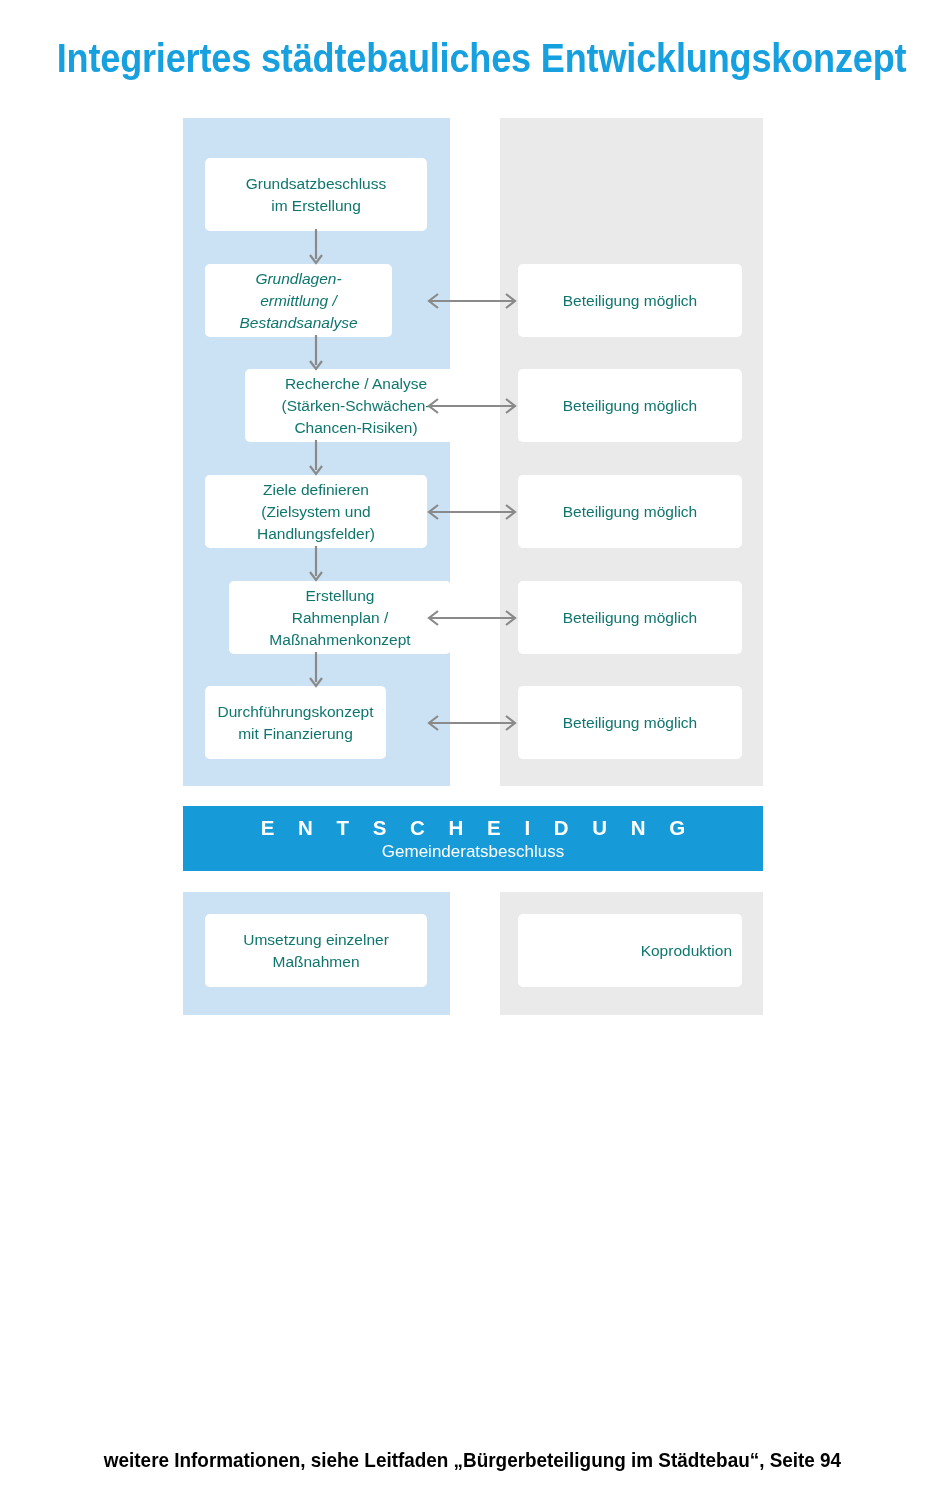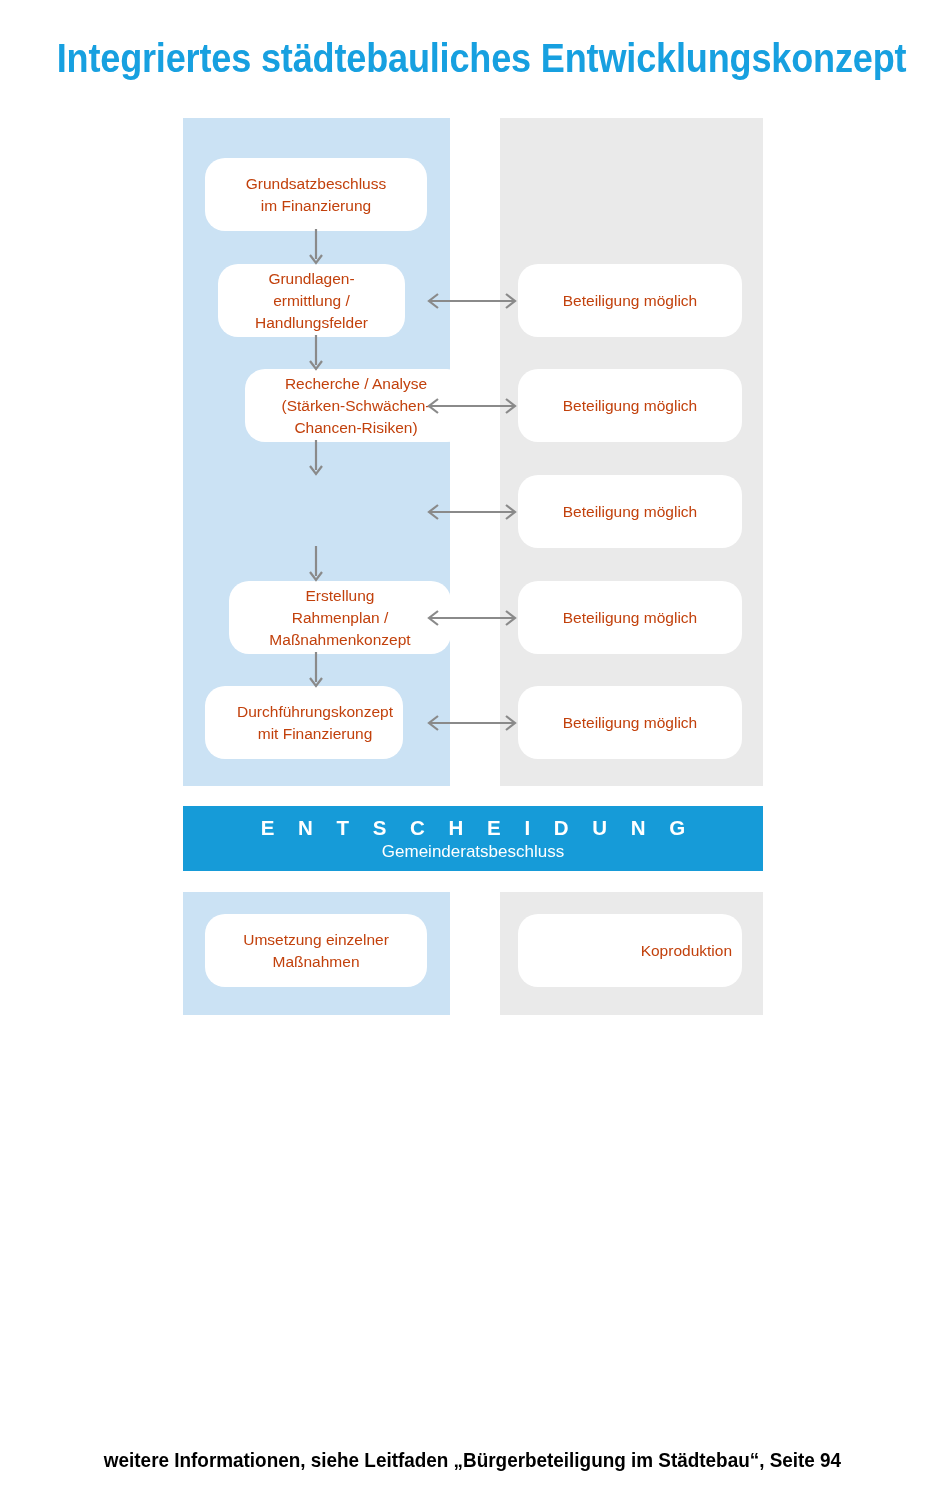--- a/index.html
+++ b/index.html
@@ -44,26 +44,26 @@
 
   .column-band {
     position: absolute;
   }
   .band-blue  { background: #cbe2f4; }
   .band-gray  { background: #eaeaea; }
 
   .node-box {
     position: absolute;
     background: #ffffff;
-    border-radius: 20px;
+    border-radius: 5px;
     display: flex;
     align-items: center;
     justify-content: center;
     text-align: center;
-    color: #c2410c;
+    color: #0f766e;
     font-size: 15.5px;
     line-height: 1.42;
     box-sizing: border-box;
     padding: 4px 10px;
   }
 
   .node-box span { display: block; }
 
   
   .arrow-svg {
@@ -127,50 +127,57 @@
 
   <div class="column-band band-gray" style="left:500px; top:118px; width:263px; height:668px;"></div>
 
   <div class="column-band band-blue" style="left:183px; top:892px; width:267px; height:123px;"></div>
 
   <div class="column-band band-gray" style="left:500px; top:892px; width:263px; height:123px;"></div>
 
   <div class="node-box" style="left:205px; top:158px; width:222px; height:73px;">
     <span>
       <span>Grundsatzbeschluss</span>
-      <span>im Finanzierung</span>
-    </span>
-  </div>
-
-  <div class="node-box" style="left:218px; top:264px; width:187px; height:73px;">
+      <span>im Erstellung</span>
+    </span>
+  </div>
+
+  <div class="node-box" style="left:205px; top:264px; width:187px; height:73px;font-style:italic;">
     <span>
       <span>Grundlagen-</span>
       <span>ermittlung /</span>
-      <span>Handlungsfelder</span>
+      <span>Bestandsanalyse</span>
     </span>
   </div>
 
   <div class="node-box" style="left:205px; top:369px; width:222px; height:73px;margin-left:40px;">
     <span>
       <span>Recherche / Analyse</span>
       <span>(Stärken-Schwächen-</span>
       <span>Chancen-Risiken)</span>
     </span>
   </div>
 
+  <div class="node-box" style="left:205px; top:475px; width:222px; height:73px;">
+    <span>
+      <span>Ziele definieren</span>
+      <span>(Zielsystem und</span>
+      <span>Handlungsfelder)</span>
+    </span>
+  </div>
 
   <div class="node-box" style="left:205px; top:581px; width:222px; height:73px;margin-left:24px;">
     <span>
       <span>Erstellung</span>
       <span>Rahmenplan /</span>
       <span>Maßnahmenkonzept</span>
     </span>
   </div>
 
-  <div class="node-box" style="left:205px; top:686px; width:198px; height:73px;justify-content:flex-end;">
+  <div class="node-box" style="left:205px; top:686px; width:181px; height:73px;">
     <span>
       <span>Durchführungskonzept</span>
       <span>mit Finanzierung</span>
     </span>
   </div>
 
   <div class="node-box" style="left:205px; top:914px; width:222px; height:73px;">
     <span>
       <span>Umsetzung einzelner</span>
       <span>Maßnahmen</span>

